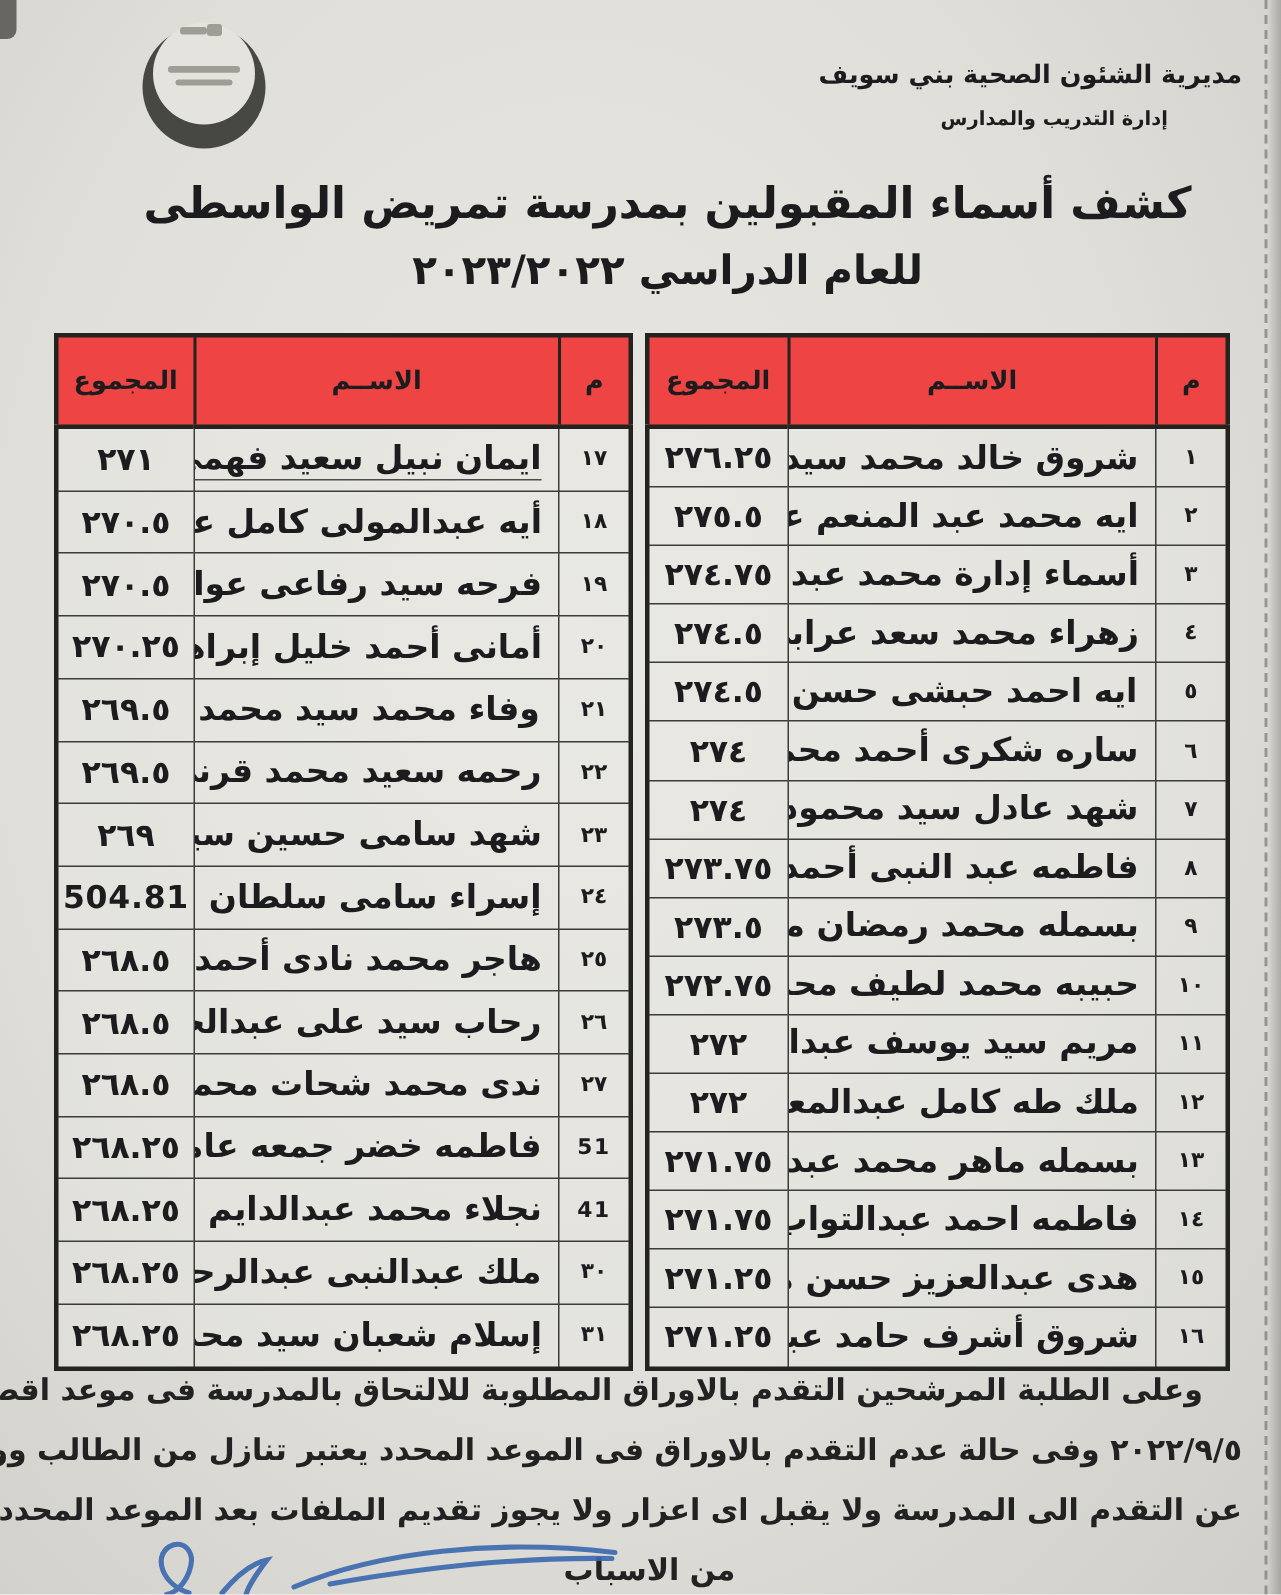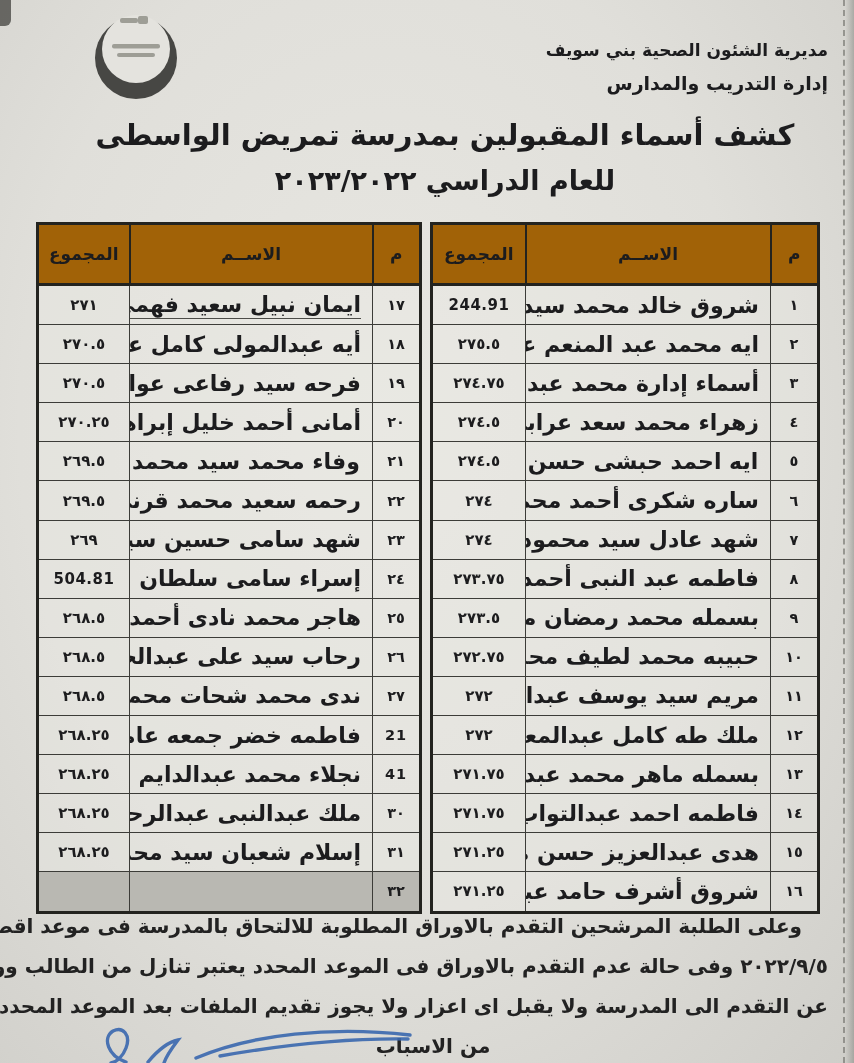--- a/index.html
+++ b/index.html
@@ -13,40 +13,40 @@
   .page{position:absolute;inset:0;text-decoration:underline;}
   
   .fold-line{position:absolute;top:0;bottom:0;right:9px;width:0;border-right:2px dashed #73736d;opacity:.65;}
   .page-edge{position:absolute;top:0;bottom:0;right:0;width:9px;background:linear-gradient(to right,rgba(0,0,0,0),rgba(90,90,85,.35));}
   .corner-mark{position:absolute;left:0;top:0;width:11px;height:26px;background:#4a4a46;border-radius:0 0 6px 0;opacity:.8;}
 
   
   .logo{position:absolute;left:64px;top:6px;width:150px;height:100px;}
   .org{position:absolute;top:40px;right:26px;text-align:right;direction:rtl;font-weight:bold;}
   .org .l1{font-size:17px;letter-spacing:.2px;}
-  .org .l2{font-size:19px;margin-top:12px;margin-left:32px;text-align:right;}
+  .org .l2{font-size:13px;margin-top:12px;margin-left:32px;text-align:center;}
 
   .title{position:absolute;top:118px;left:0;width:890px;text-align:center;direction:rtl;font-weight:bold;}
   .title .t1{font-size:29px;letter-spacing:.5px;}
   .title .t2{font-size:27px;margin-top:13px;}
 
   
   .tables{position:absolute;top:222px;left:42px;width:778px;display:flex;direction:rtl;gap:8px;}
   table.roster{border-collapse:collapse;table-layout:fixed;direction:rtl;background:transparent;border:3px solid #23231f;}
   table.roster th{
     border:2.6px solid #23231f;border-bottom:3.2px solid #23231f;
-    height:56px;font-size:17px;font-weight:bold;background:#a16207;
+    height:56px;font-size:17px;font-weight:bold;background:#ef4444;
   }
   table.roster td{
     border:1.7px solid #3c3c38;height:36.1px;font-weight:bold;
     text-align:center;overflow:hidden;white-space:nowrap;background:rgba(236,235,230,.35);
   }
   td.c-num{font-size:14.5px;letter-spacing:1px;}
   td.c-name{font-size:22px;text-align:right;padding-right:11px;}
-  td.c-total{font-size:15px;letter-spacing:.5px;}
+  td.c-total{font-size:21px;letter-spacing:.5px;}
   tr.empty-row td{background:#b9b8b2;}
   .u{display:inline-block;min-width:95%;border-bottom:1.8px solid #4c4c48;padding-bottom:1px;}
 
   
   .notice{position:absolute;top:906px;left:8px;right:26px;direction:rtl;font-weight:bold;font-size:20px;line-height:40px;color:#222;}
   .notice .ln{white-space:nowrap;text-align:right;}
   .notice .ln.indent{padding-right:26px;}
   .notice .ln.center{text-align:center;padding-left:30px;}
 
   .signature{position:absolute;left:92px;top:1022px;}
@@ -95,21 +95,21 @@
         <tr>
           <th>م</th>
           <th>الاســم</th>
           <th>المجموع</th>
         </tr>
       </thead>
       <tbody id="tbody-right">
           <tr>
             <td class="c-num">١</td>
             <td class="c-name">شروق خالد محمد سيد</td>
-            <td class="c-total">244.91</td>
+            <td class="c-total">٢٧٦.٢٥</td>
           </tr>
           <tr>
             <td class="c-num">٢</td>
             <td class="c-name">ايه محمد عبد المنعم على</td>
             <td class="c-total">٢٧٥.٥</td>
           </tr>
           <tr>
             <td class="c-num">٣</td>
             <td class="c-name">أسماء إدارة محمد عبدالباقى</td>
             <td class="c-total">٢٧٤.٧٥</td>
@@ -245,43 +245,38 @@
             <td class="c-num">٢٦</td>
             <td class="c-name">رحاب سيد على عبدالحميد</td>
             <td class="c-total">٢٦٨.٥</td>
           </tr>
           <tr>
             <td class="c-num">٢٧</td>
             <td class="c-name">ندى محمد شحات محمد</td>
             <td class="c-total">٢٦٨.٥</td>
           </tr>
           <tr>
-            <td class="c-num">21</td>
+            <td class="c-num">51</td>
             <td class="c-name">فاطمه خضر جمعه عامر</td>
             <td class="c-total">٢٦٨.٢٥</td>
           </tr>
           <tr>
             <td class="c-num">41</td>
             <td class="c-name">نجلاء محمد عبدالدايم سيد</td>
             <td class="c-total">٢٦٨.٢٥</td>
           </tr>
           <tr>
             <td class="c-num">٣٠</td>
             <td class="c-name">ملك عبدالنبى عبدالرحمن سلومه</td>
             <td class="c-total">٢٦٨.٢٥</td>
           </tr>
           <tr>
             <td class="c-num">٣١</td>
             <td class="c-name">إسلام شعبان سيد محمد</td>
             <td class="c-total">٢٦٨.٢٥</td>
-          </tr>
-          <tr class="empty-row">
-            <td class="c-num">٣٢</td>
-            <td class="c-name"></td>
-            <td class="c-total"></td>
           </tr>
         </tbody>
     </table>
 
   </div>
 
   <div class="notice">
     <div class="ln indent">وعلى الطلبة المرشحين التقدم بالاوراق المطلوبة للالتحاق بالمدرسة فى موعد اقصاه</div>
     <div class="ln">٢٠٢٢/٩/٥ وفى حالة عدم التقدم بالاوراق فى الموعد المحدد يعتبر تنازل من الطالب وولى الامر</div>
     <div class="ln">عن التقدم الى المدرسة ولا يقبل اى اعزار ولا يجوز تقديم الملفات بعد الموعد المحدد لاى سبب</div>

